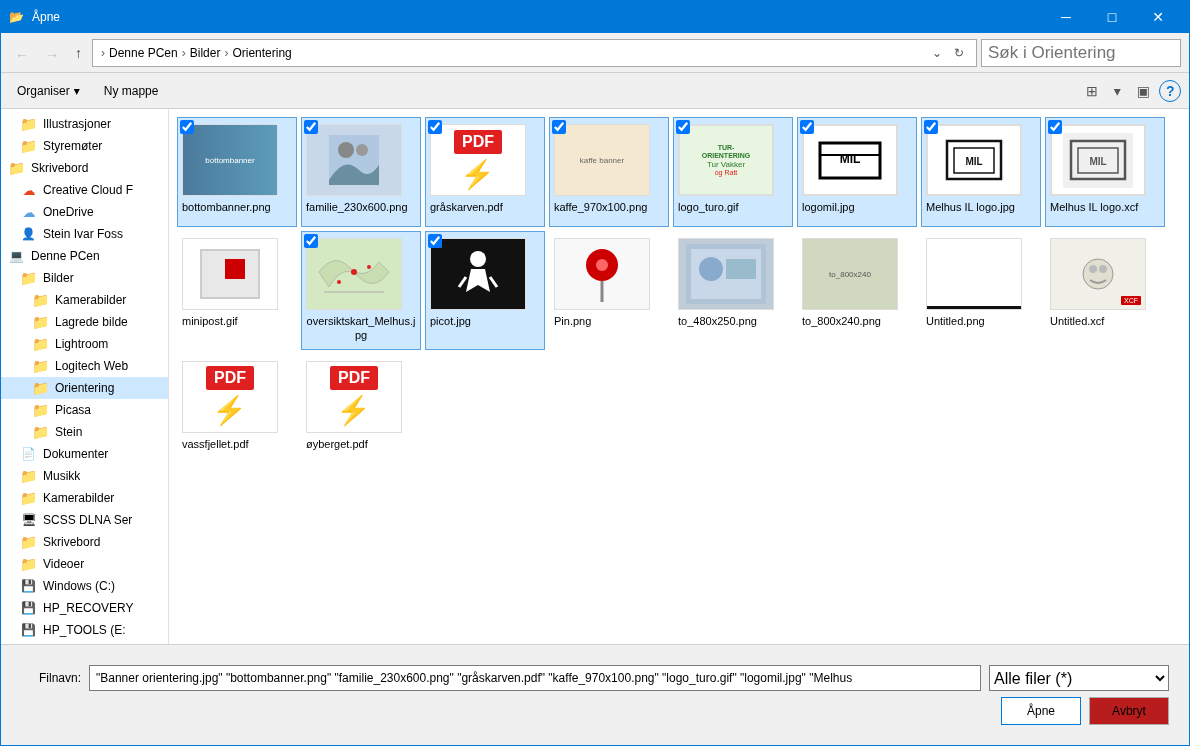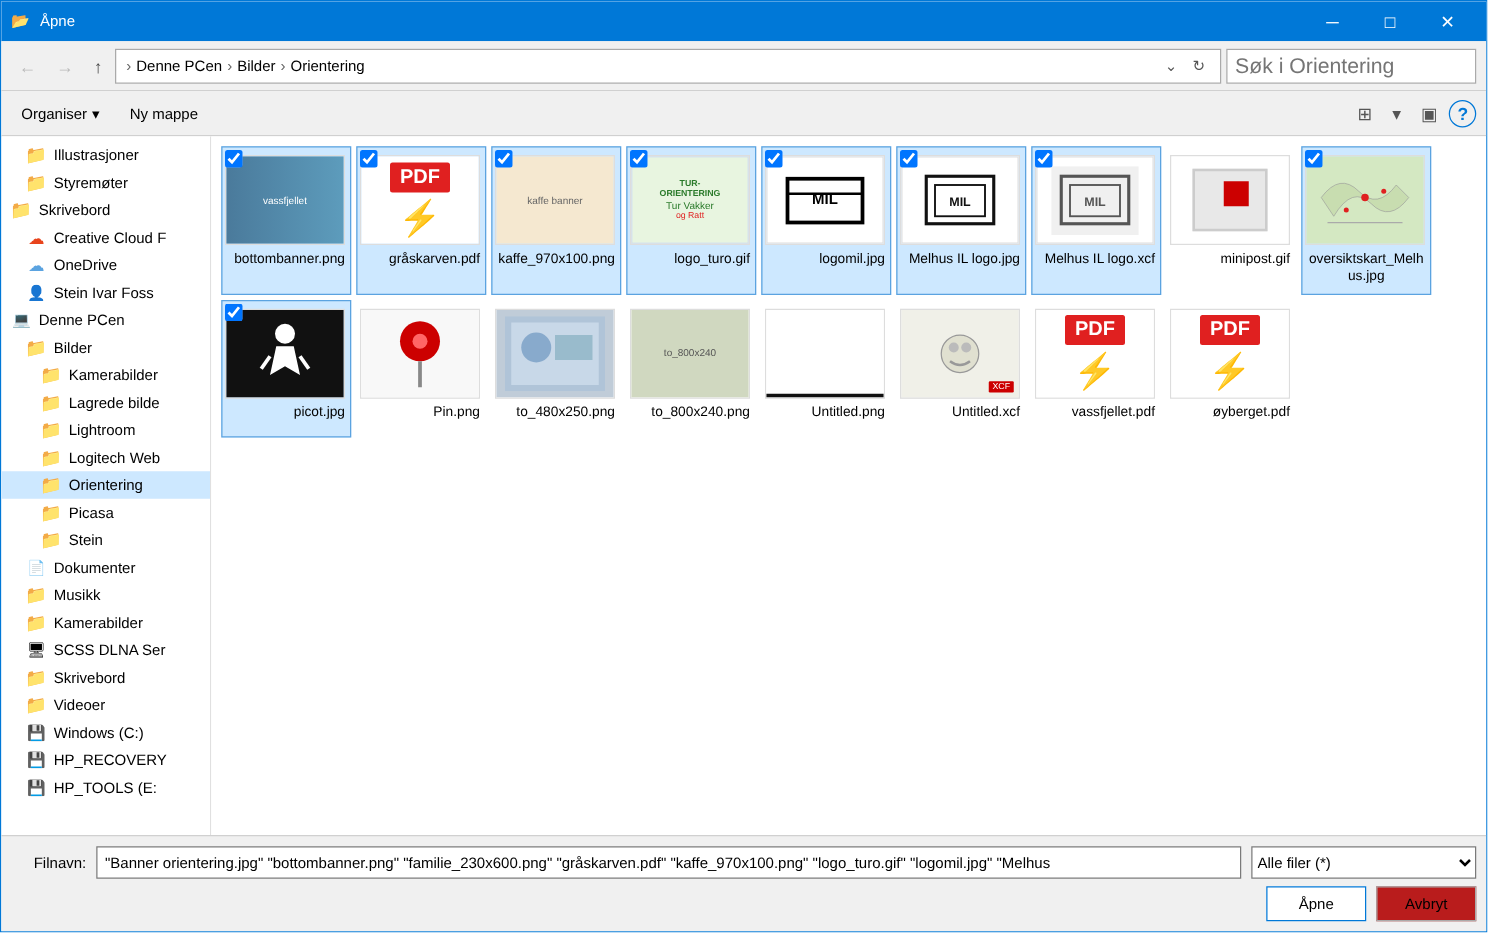--- a/index.html
+++ b/index.html
@@ -42,33 +42,33 @@
     .sidebar-icon { width: 16px; height: 16px; flex-shrink: 0; display: flex; align-items: center; justify-content: center; }
     .folder-icon { color: #e8a000; font-size: 14px; }
     .folder-icon.special { color: #5b9bd5; }
     .sidebar-scroll { overflow-y: scroll; scrollbar-width: thin; }
 
     
     .content-area { flex: 1; background: #fff; overflow-y: auto; padding: 8px; }
     .file-grid { display: flex; flex-wrap: wrap; gap: 4px; align-content: flex-start; }
 
     
-    .file-item { width: 104px; min-height: 110px; display: flex; flex-direction: column; align-items: flex-end; padding: 6px 4px; cursor: pointer; border: 1px solid transparent; position: relative; }
+    .file-item { width: 120px; min-height: 110px; display: flex; flex-direction: column; align-items: flex-start; padding: 6px 4px; cursor: pointer; border: 1px solid transparent; position: relative; }
     .file-item.selected { background: #cde8ff; border-color: #5ba3e0; }
     .file-checkbox { position: absolute; top: 2px; left: 2px; width: 14px; height: 14px; }
     .file-thumb { width: 96px; height: 72px; display: flex; align-items: center; justify-content: center; overflow: hidden; background: #f5f5f5; border: 1px solid #ddd; }
     .file-name { font-size: 11px; text-align: center; margin-top: 4px; word-break: break-all; max-width: 110px; line-height: 1.3; }
     .pdf-badge { background: #e02020; color: #fff; font-weight: bold; font-size: 18px; padding: 4px 8px; border-radius: 3px; }
 
     
-    .bottom-bar { background: #f0f0f0; border-top: 1px solid #d0d0d0; padding: 8px; flex-shrink: 0; }
+    .bottom-bar { background: #f0f0f0; border-top: 1px solid #d0d0d0; padding: 20px; flex-shrink: 0; }
     .filename-row { display: flex; align-items: center; gap: 8px; margin-bottom: 6px; }
     .filename-label { font-size: 12px; color: #000; min-width: 60px; text-align: right; }
     .filename-input { flex: 1; height: 26px; border: 1px solid #7a7a7a; padding: 0 6px; font-size: 12px; }
-    .filetype-select { width: 180px; height: 26px; border: 1px solid #7a7a7a; font-size: 12px; background: #fff; }
+    .filetype-select { width: 180px; height: 26px; border: 1px solid #7a7a7a; font-size: 16px; background: #fff; }
     .bottom-buttons { display: flex; justify-content: flex-end; gap: 8px; }
     .dialog-btn { height: 28px; min-width: 80px; border: 1px solid #aaa; background: #b91c1c; cursor: pointer; font-size: 12px; padding: 0 16px; }
     .dialog-btn.primary { background: #fff; border-color: #0078d7; color: #000; }
 
     
     .thumb-banner { background: linear-gradient(135deg, #2c5f8a, #5a9fd4); width: 100%; height: 100%; display: flex; align-items: center; justify-content: center; color: #fff; font-size: 8px; text-align: center; }
     .thumb-img { background: #e0e8f0; width: 100%; height: 100%; display: flex; align-items: center; justify-content: center; font-size: 8px; color: #666; }
     .thumb-pdf { background: #fff; display: flex; flex-direction: column; align-items: center; justify-content: center; gap: 4px; width: 100%; height: 100%; }
     .thumb-map { background: #d4e8c2; width: 100%; height: 100%; display: flex; align-items: center; justify-content: center; }
     .thumb-logo { background: #fff; border: 1px solid #ddd; width: 100%; height: 100%; display: flex; align-items: center; justify-content: center; }
@@ -235,25 +235,39 @@
       </div>
     </div>
 
     <div class="content-area">
       <div class="file-grid">
 
 
         <div class="file-item selected">
           <input type="checkbox" class="file-checkbox" checked="" style="">
           <div class="file-thumb">
-            <div class="thumb-img" style="background: linear-gradient(to right, #4a7a9b, #5d9cbc); color:#fff; font-size:8px;">vassfjellet</div>
+            <div class="thumb-img" style="background: linear-gradient(to right, #4a7a9b, #5d9cbc); color:#fff; font-size:8px;">bottombanner</div>
           </div>
           <span class="file-name">bottombanner.png</span>
         </div>
 
+        <div class="file-item selected">
+          <input type="checkbox" class="file-checkbox" checked="" style="">
+          <div class="file-thumb">
+            <div class="thumb-img" style="background:#c8d8e8;">
+              <svg width="60" height="60" viewBox="0 0 60 60">
+                <rect x="5" y="5" width="50" height="50" fill="#b0c8e0"></rect>
+                <circle cx="22" cy="20" r="8" fill="#888"></circle>
+                <circle cx="38" cy="20" r="6" fill="#999"></circle>
+                <path d="M5 50 Q20 25 35 40 Q45 50 55 35 L55 55 L5 55 Z" fill="#6a8fa0"></path>
+              </svg>
+            </div>
+          </div>
+          <span class="file-name">familie_230x600.png</span>
+        </div>
 
         <div class="file-item selected">
           <input type="checkbox" class="file-checkbox" checked="" style="">
           <div class="file-thumb">
             <div class="thumb-pdf">
               <div class="pdf-badge" style="background:#e02020; color:#fff; font-weight:bold; font-size:16px; padding:3px 8px; border-radius:2px;">PDF</div>
               <div style="color:#e02020; font-size:28px;">⚡</div>
             </div>
           </div>
           <span class="file-name">gråskarven.pdf</span>

